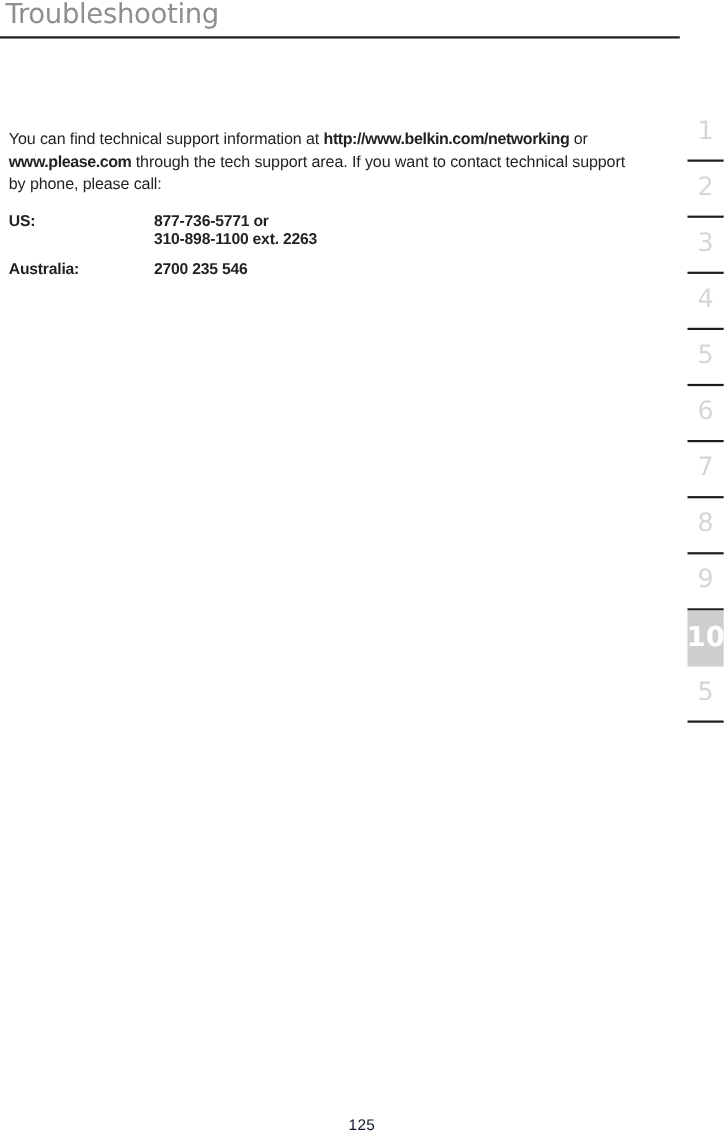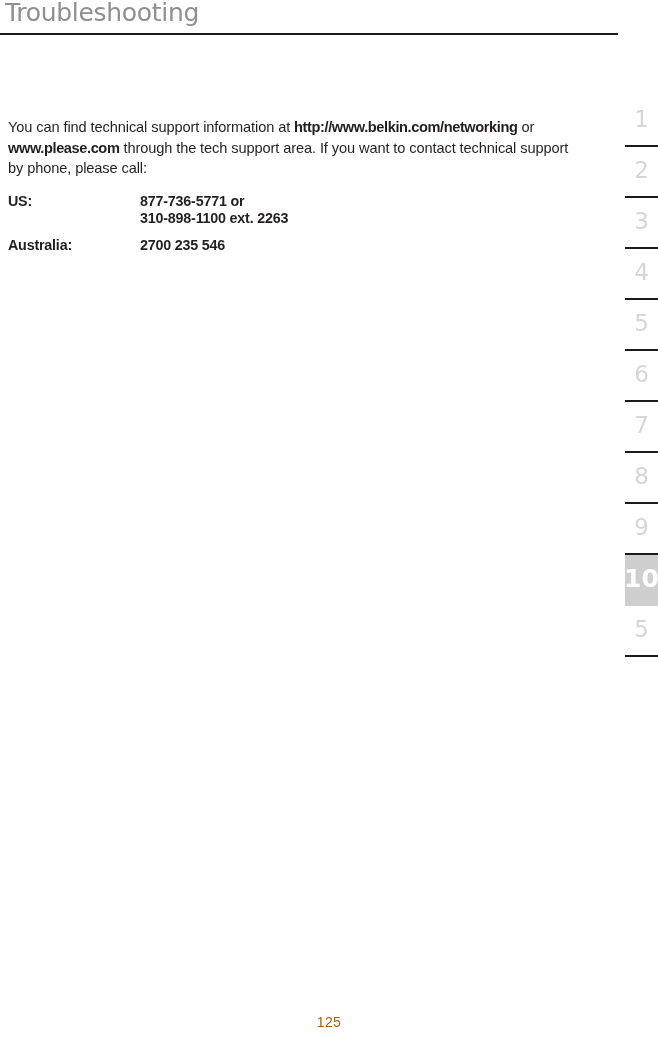--- a/index.html
+++ b/index.html
@@ -133,21 +133,21 @@
   }
 
   
   #page-number {
     position: absolute;
     left: 0;
     right: 0;
     top: 1014px;
     text-align: center;
     font-size: 14px;
-    color: #a16207;
+    color: #0f172a;
     letter-spacing: 0.3px;
   }
 </style>
 </head>
 <body>
 
 <div id="page-title">Troubleshooting</div>
 <div id="title-rule"></div>
 
 <div id="content">

